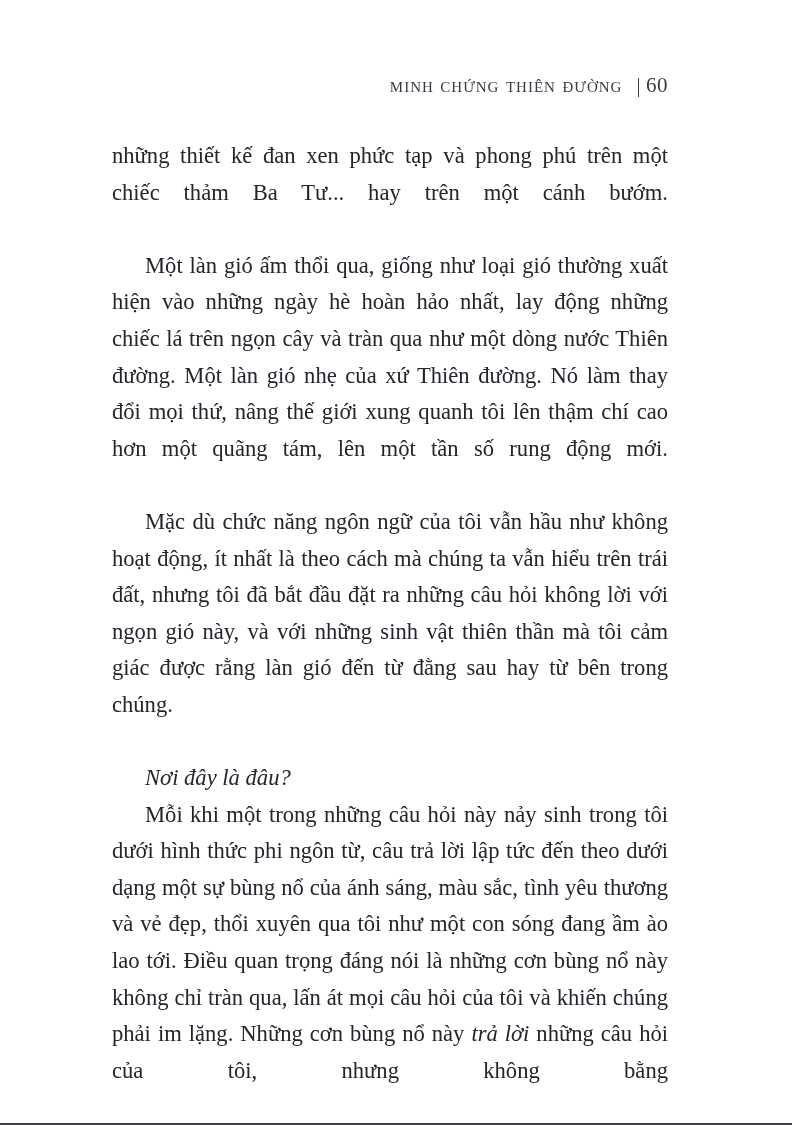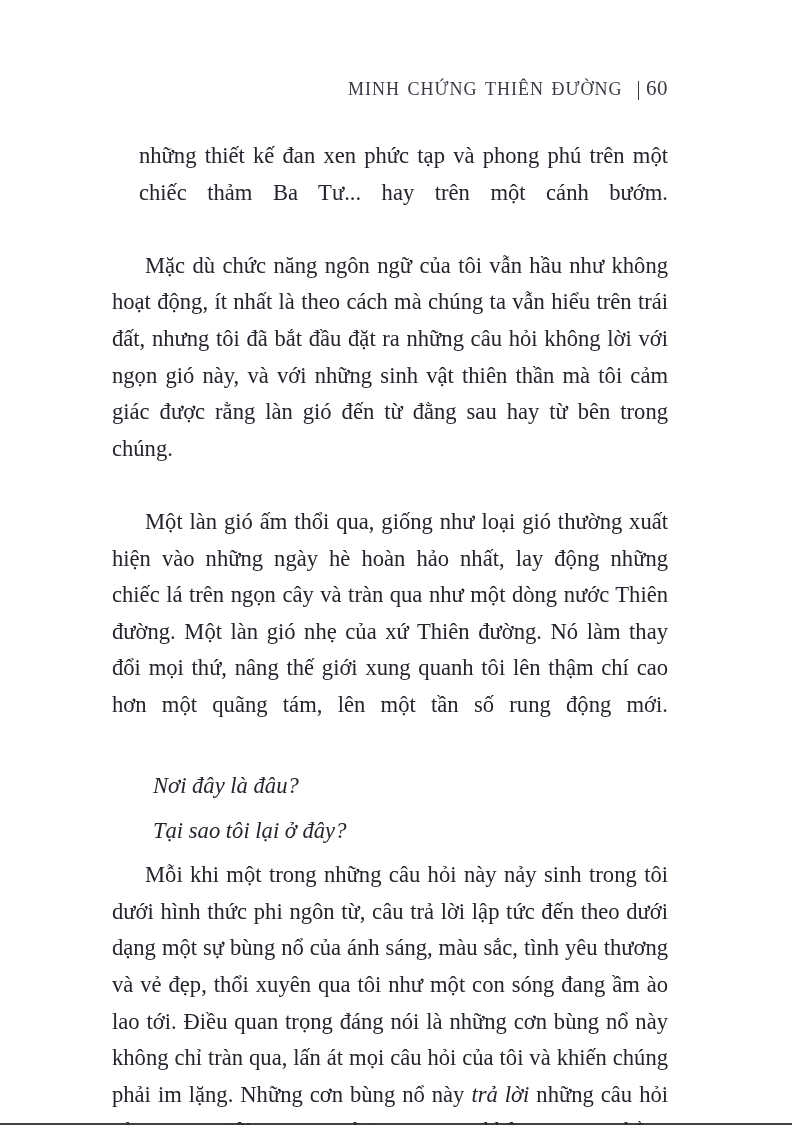--- a/index.html
+++ b/index.html
@@ -35,21 +35,21 @@
     white-space: nowrap;
     color: #3a3a44;
     font-family: "Liberation Serif", "DejaVu Serif", serif;
     font-size: 19px;
     letter-spacing: 0.6px;
     line-height: 1;
   }
   .running-head .book-title {
     font-variant: small-caps;
     text-transform: lowercase;
-    font-size: 26px;
+    font-size: 22px;
     letter-spacing: 1.0px;
     margin-left: 24px;
   }
   .running-head .rule-sep {
     display: inline-block;
     padding-left: 14px;
     padding-right: 5px;
     font-size: 20px;
     color: #3a3a44;
   }
@@ -74,31 +74,30 @@
     text-align: justify;
     text-justify: inter-word;
     text-indent: 0;
     word-spacing: 0.2px;
   }
   p.para.indent {
     text-indent: 33px;
   }
   p.para.continuation {
     text-indent: 0;
-    margin-left: 27px;
   }
   
   p.para:after {
     content: "";
     display: inline-block;
     width: 100%;
   }
 
   p.question {
-    margin: 8px;
+    margin: 0;
     color: #24242c;
     font-size: 22.6px;
     line-height: 36.6px;
     font-style: italic;
     text-indent: 33px;
     text-align: left;
   }
 
   em.inline-italic {
     font-style: italic;
@@ -111,25 +110,24 @@
 <div class="page">
 
   <div class="running-head">
     <span class="book-title">Minh Chứng Thiên Đường</span><span class="rule-sep">|</span><span class="folio">60</span>
   </div>
 
   <div class="text-column">
 
     <p class="para continuation">những thiết kế đan xen phức tạp và phong phú trên một chiếc thảm Ba Tư... hay trên một cánh bướm.</p>
 
+    <p class="para indent">Một làn gió ấm thổi qua, giống như loại gió thường xuất hiện vào những ngày hè hoàn hảo nhất, lay động những chiếc lá trên ngọn cây và tràn qua như một dòng nước Thiên đường. Một làn gió nhẹ của xứ Thiên đường. Nó làm thay đổi mọi thứ, nâng thế giới xung quanh tôi lên thậm chí cao hơn một quãng tám, lên một tần số rung động mới.</p>
+
     <p class="para indent">Mặc dù chức năng ngôn ngữ của tôi vẫn hầu như không hoạt động, ít nhất là theo cách mà chúng ta vẫn hiểu trên trái đất, nhưng tôi đã bắt đầu đặt ra những câu hỏi không lời với ngọn gió này, và với những sinh vật thiên thần mà tôi cảm giác được rằng làn gió đến từ đằng sau hay từ bên trong chúng.</p>
-
-    <p class="para indent">Một làn gió ấm thổi qua, giống như loại gió thường xuất hiện vào những ngày hè hoàn hảo nhất, lay động những chiếc lá trên ngọn cây và tràn qua như một dòng nước Thiên đường. Một làn gió nhẹ của xứ Thiên đường. Nó làm thay đổi mọi thứ, nâng thế giới xung quanh tôi lên thậm chí cao hơn một quãng tám, lên một tần số rung động mới.</p>
 
     <p class="question">Nơi đây là đâu?</p>
 
 
-    <p class="question">Tại sao tôi lại ở đây?</p>
 
     <p class="para indent"><span>Mỗi khi một trong những câu hỏi này nảy sinh trong tôi dưới hình thức phi ngôn từ, câu trả lời lập tức đến theo dưới dạng một sự bùng nổ của ánh sáng, màu sắc, tình yêu thương và vẻ đẹp, thổi xuyên qua tôi như một con sóng đang ầm ào lao tới. Điều quan trọng đáng nói là những cơn bùng nổ này không chỉ tràn qua, lấn át mọi câu hỏi của tôi và khiến chúng phải im lặng. Những cơn bùng nổ này </span><em class="inline-italic">trả lời</em><span> những câu hỏi của tôi, nhưng không bằng</span></p>
 
   </div>
 </div>
 
 </body></html>

